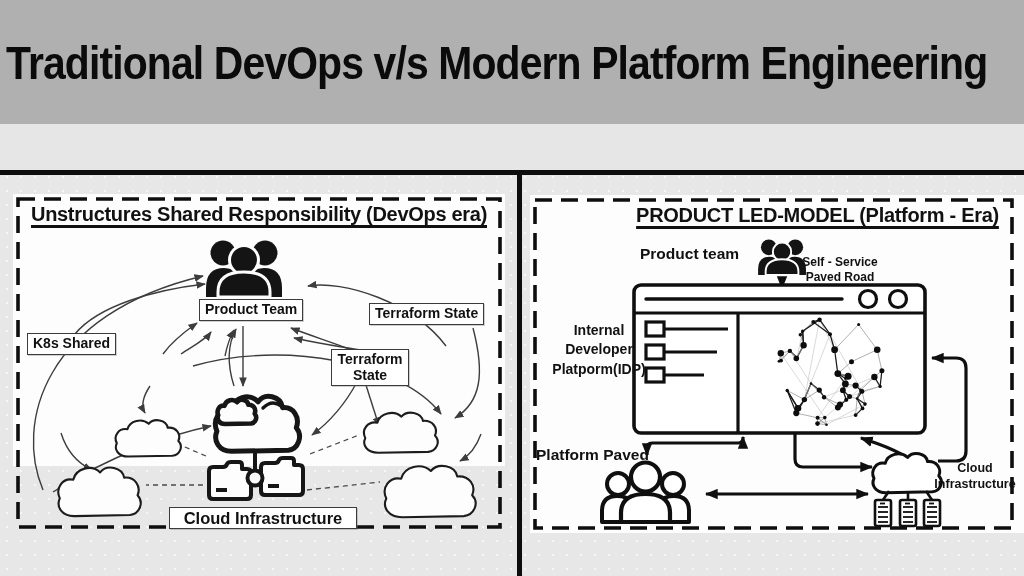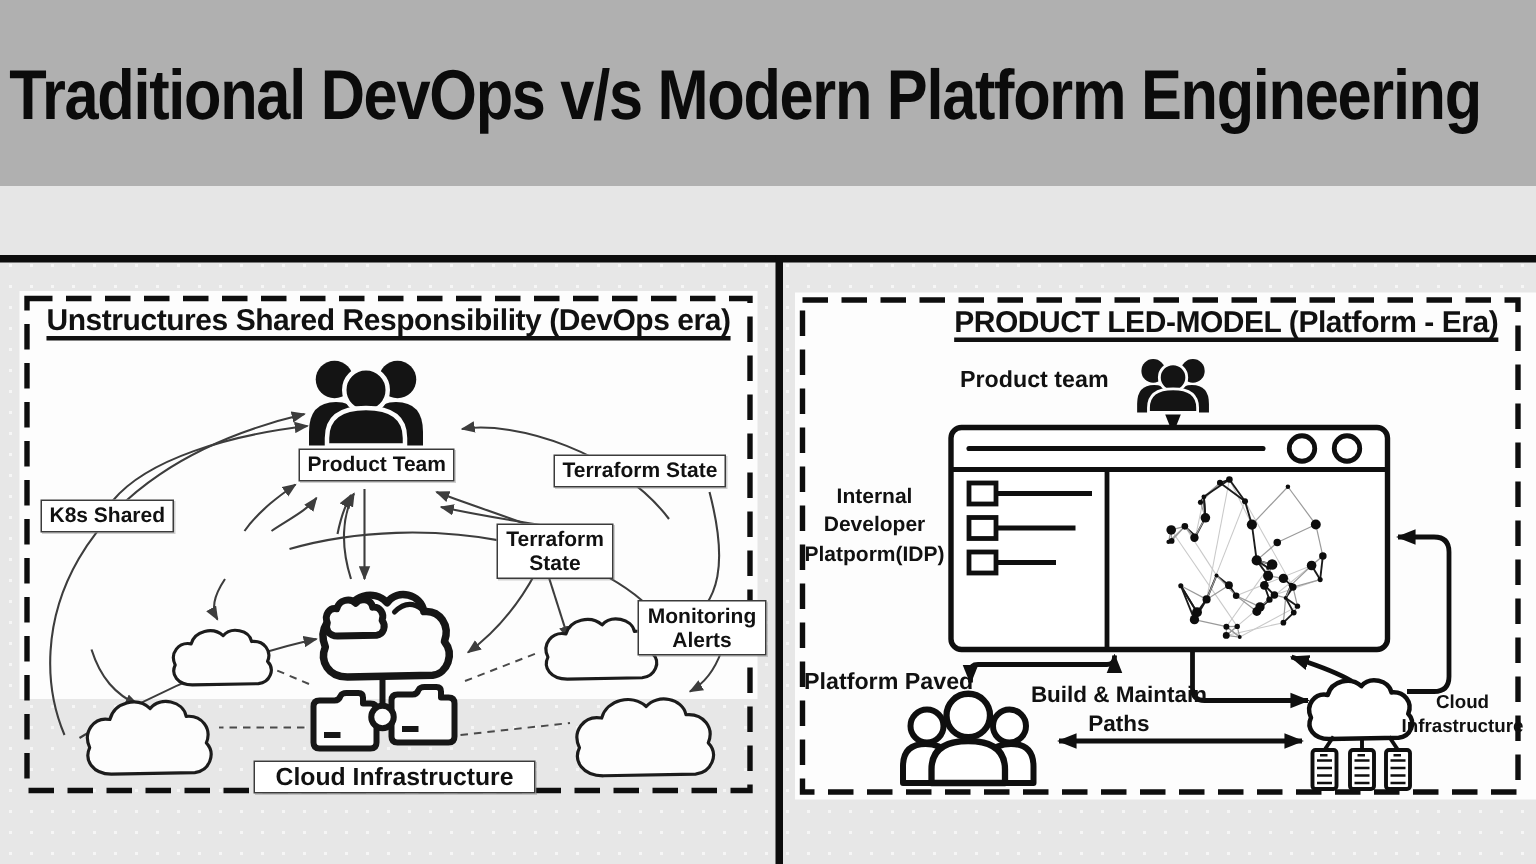--- a/index.html
+++ b/index.html
@@ -115,21 +115,20 @@
         </g>
       </g>
 
       <use href="#teamF"></use>
     </svg>
 
     <div class="lbl nowrap" style="left:186px;top:105px;">Product Team</div>
     <div class="lbl nowrap" style="left:356px;top:109px;">Terraform State</div>
     <div class="lbl nowrap" style="left:14px;top:139px;">K8s Shared</div>
     <div class="lbl" style="left:318px;top:155px;width:66px;">Terraform State</div>
-    <div class="lbl" style="left:412px;top:206px;width:74px;">Monitoring Alerts</div>
     <div class="lbl nowrap" style="left:156px;top:313px;width:176px;font-size:16.5px;padding:1px 5px;">Cloud Infrastructure</div>
   </div>
 
   <div class="panel" id="panelR">
     <div class="ptitle">PRODUCT LED-MODEL (Platform - Era)</div>
 
     <svg class="art" width="487" height="338" viewBox="0 0 487 338">
       <defs>
         <marker id="mR" viewBox="0 0 10 8" refX="9" refY="4" markerWidth="13" markerHeight="11" markerUnits="userSpaceOnUse" orient="auto-start-reverse">
           <path d="M0,0 L10,4 L0,8 Z" fill="#0f0f0f"></path>
@@ -355,19 +354,22 @@
               <line x1="397" y1="327" x2="407" y2="327"></line>
             <line x1="350" y1="308.5" x2="355" y2="308.5"></line>
               <line x1="375" y1="308.5" x2="380" y2="308.5"></line>
             <line x1="399" y1="308.5" x2="404" y2="308.5"></line>
           </g>
         </g>
       </g>
     </svg>
 
     <div class="tag nowrap" style="left:110px;top:49px;font-size:15.5px;">Product team</div>
-    <div class="tag" style="left:0px;top:126px;width:106px;font-size:14px;line-height:1.38;">Internal Developer Platporm(IDP)</div>
+    <div class="tag" style="left:266px;top:60px;width:88px;font-size:12px;line-height:1.25;">
+      <div>Self - Service</div>
+      <div>Paved Road</div>
+    </div>
+    <div class="tag" style="left:16px;top:126px;width:106px;font-size:14px;line-height:1.38;">Internal Developer Platporm(IDP)</div>
     <div class="tag nowrap" style="left:6px;top:250px;font-size:15.5px;">Platform Paved</div>
-    <div class="tag" style="left:152px;top:260px;width:128px;font-size:15px;line-height:1.25;">Build &amp; Maintain Paths</div>
     <div class="tag" style="left:404px;top:266px;width:82px;font-size:12.5px;line-height:1.25;">Cloud Infrastructure</div>
   </div>
 
 </div>
 
 </body></html>

